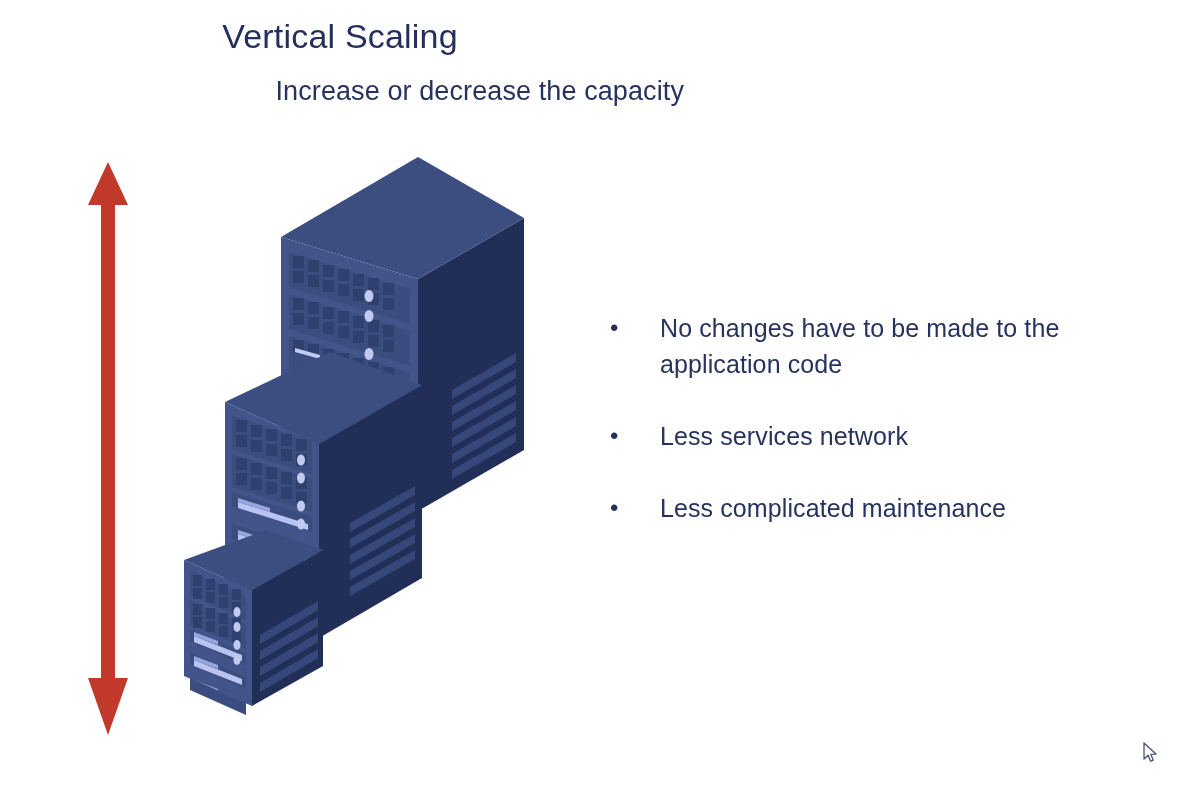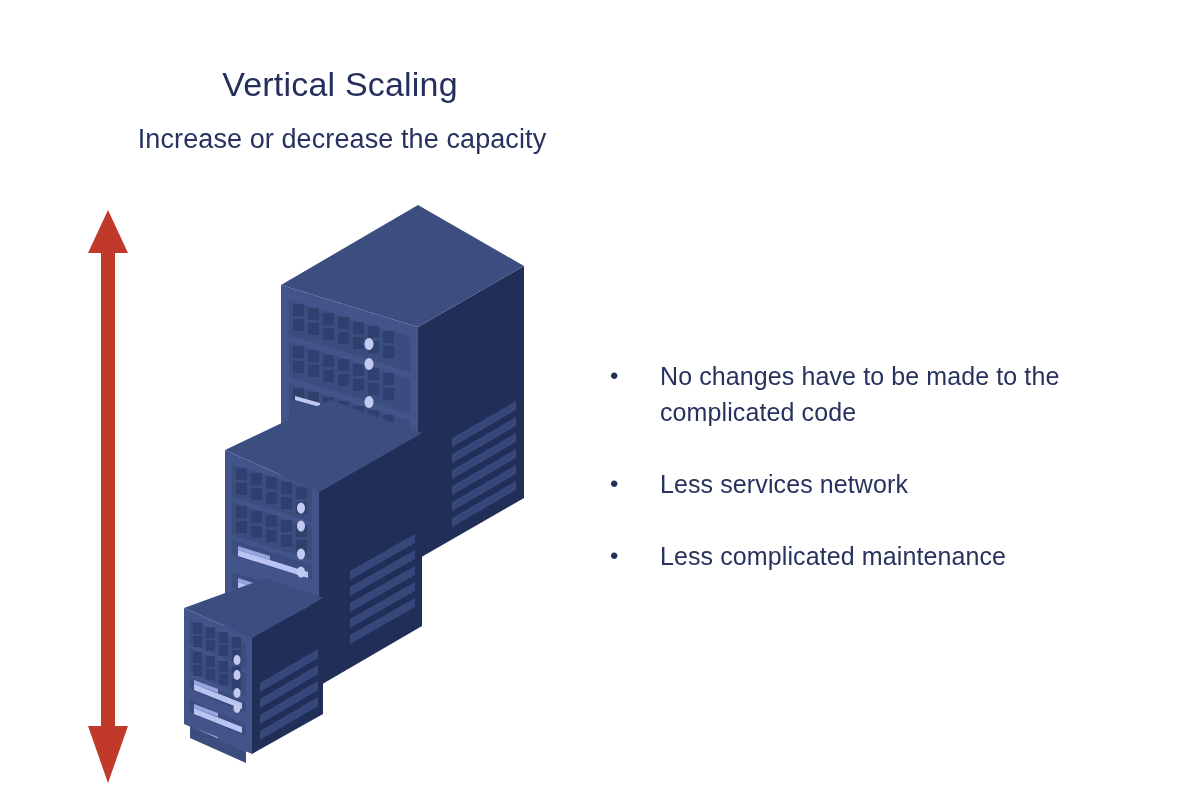--- a/index.html
+++ b/index.html
@@ -13,21 +13,20 @@
     position: relative;
     overflow: hidden;
     font-family: "Liberation Sans", sans-serif;
     -webkit-font-smoothing: antialiased;
   }
 
   .slide {
     position: absolute;
     inset: 0;
     background: #ffffff;
-    margin-top: 48px;
   }
 
   
   .title {
     position: absolute;
     left: 0;
     top: 16px;
     width: 680px;
     text-align: center;
     font-size: 34px;
@@ -35,21 +34,21 @@
     font-weight: 400;
     letter-spacing: 0.2px;
     color: #24305c;
     white-space: nowrap;
   }
   .subtitle {
     position: absolute;
     left: 0;
     top: 74px;
     width: 684px;
-    text-align: center;
+    text-align: right;
     font-size: 27px;
     line-height: 35px;
     font-weight: 400;
     letter-spacing: 0.1px;
     color: #27335e;
   }
   .subtitle .line { display: block; }
 
   
   .bullets {
@@ -329,21 +328,21 @@
         </g>
       </g>
 
     </svg>
   </div>
 
   <div class="bullets">
 
     <div class="bullet-row">
       <span class="bullet-dot">•</span>
-      <span class="bullet-text">No changes have to be made to the complicated code</span>
+      <span class="bullet-text">No changes have to be made to the application code</span>
     </div>
 
     <div class="bullet-row">
       <span class="bullet-dot">•</span>
       <span class="bullet-text">Less services network</span>
     </div>
 
     <div class="bullet-row">
       <span class="bullet-dot">•</span>
       <span class="bullet-text">Less complicated maintenance</span>

